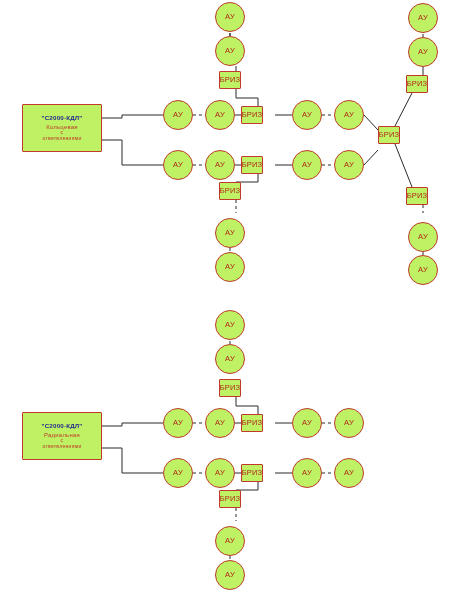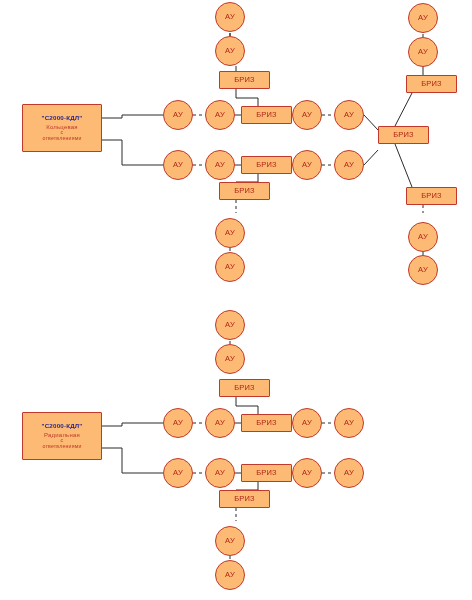--- a/index.html
+++ b/index.html
@@ -14,31 +14,31 @@
   svg#wires{position:absolute;left:0;top:0;width:472px;height:600px;pointer-events:none;}
 
   .node{
     position:absolute;
     box-sizing:border-box;
     display:flex;align-items:center;justify-content:center;
     color:#b02418;
     font-size:7px;
     letter-spacing:.2px;
     line-height:1;
-    background:#fdba74;
+    background:#bef264;
     z-index:3;
   }
   .node.ay{
     width:30px;height:30px;
     border:1px solid #c0392b;
     border-radius:50%;
     font-size:7.5px;
   }
   .node.briz{
-    width:51px;height:18px;
+    width:22px;height:18px;
     border:1px solid #c0392b;
     border-radius:1px;
     font-size:7.5px;
   }
   .node.kdl{
     width:80px;height:48px;
     border:1px solid #c0392b;
     border-radius:1px;
     flex-direction:column;
     justify-content:center;

